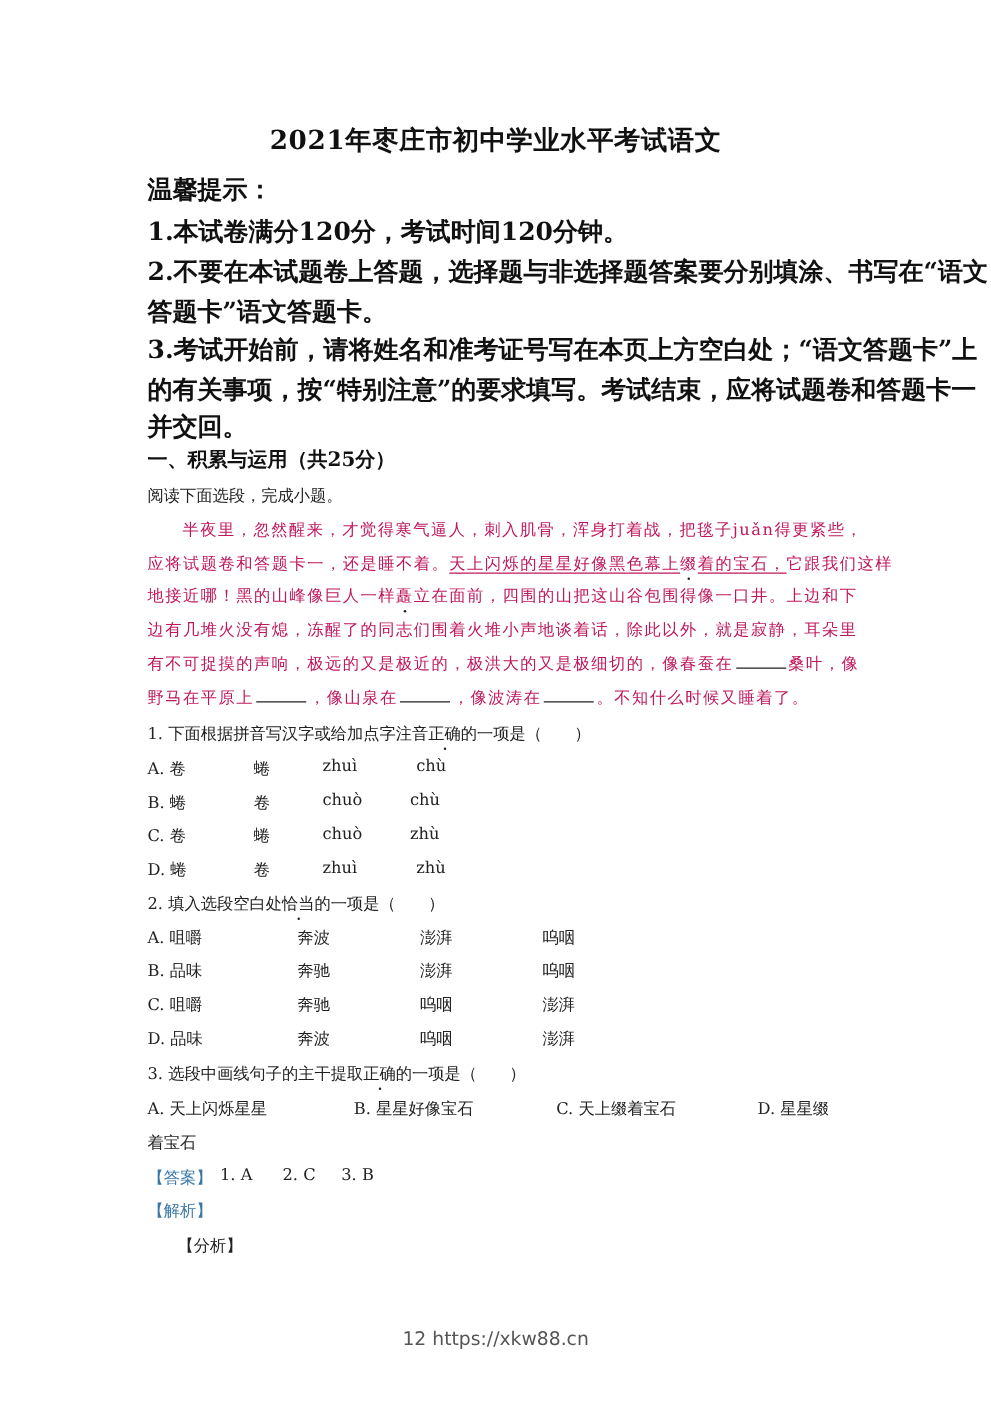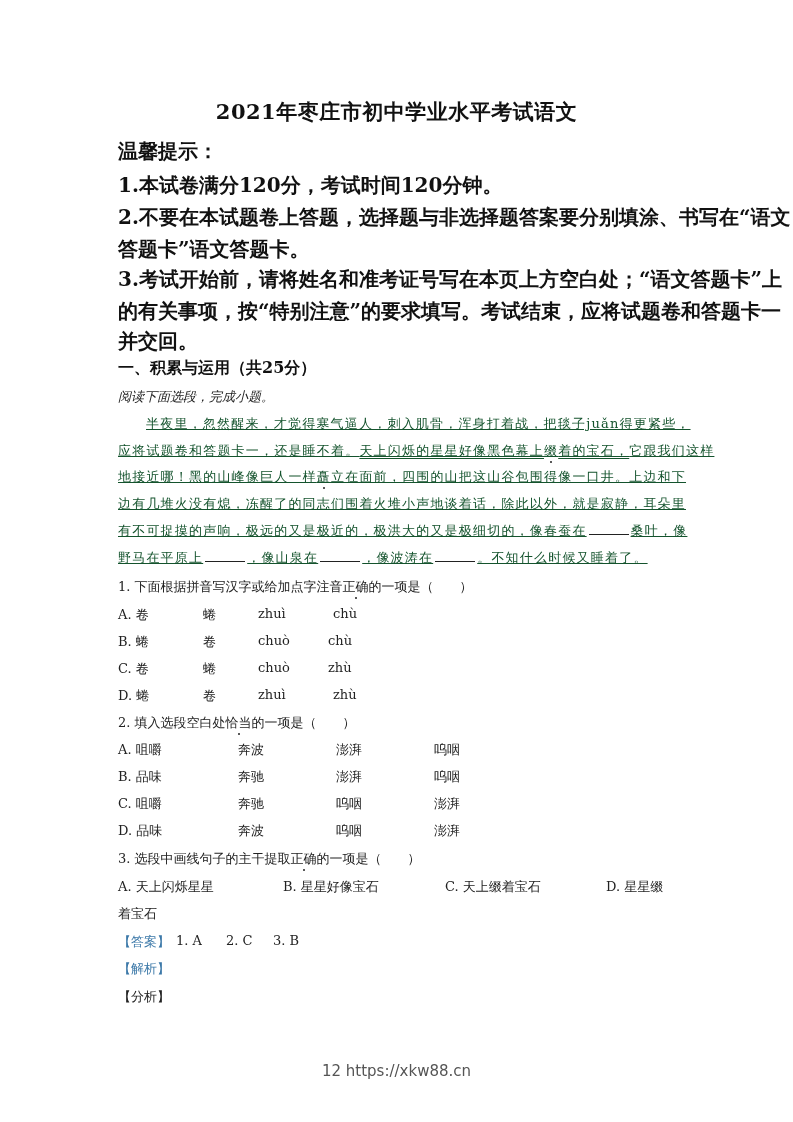--- a/index.html
+++ b/index.html
@@ -3,21 +3,21 @@
 <meta charset="utf-8">
 <style>
   html, body { margin: 0; padding: 0; background: #ffffff; }
   body { width: 793px; height: 1122px; position: relative; overflow: hidden; color: #111; font-family: "DejaVu Serif", "Liberation Serif", serif; }
   .page { position: absolute; left: 0; top: 0; width: 793px; height: 825px; }
   .title { position: absolute; top: 98px; left: 0; width: 793px; text-align: center; font-size: 21px; font-weight: bold; letter-spacing: 0.5px; }
   .line { position: absolute; left: 118px; white-space: nowrap; }
   .bold { font-weight: bold; font-size: 20px; }
   .section { font-weight: bold; font-size: 16px; }
   .body { font-size: 13px; color: #222; }
-  .para { font-size: 13px; color: #14532d; letter-spacing: 1.2px; text-decoration: underline; }
+  .para { font-size: 13px; color: #be185d; letter-spacing: 1.2px; }
   .u { text-decoration: underline; text-underline-offset: 3px; }
   .dot { position: relative; }
   .dot::after { content: ""; position: absolute; left: 50%; bottom: -5px; width: 2px; height: 2px; background: #222; border-radius: 50%; transform: translateX(-50%); }
   .blank { display: inline-block; width: 40px; border-bottom: 1px solid #222; height: 12px; vertical-align: baseline; margin: 0 2px; }
   .opt { position: absolute; left: 118px; font-size: 13px; color: #222; }
   .opt span { position: absolute; white-space: nowrap; top: 0; }
   .tag { color: #3b78a8; }
   .footer { position: absolute; top: 1062px; left: 0; width: 793px; text-align: center; font-family: "DejaVu Sans", "Liberation Sans", sans-serif; font-size: 15px; color: #555; }
 </style>
 </head>
@@ -29,21 +29,21 @@
 
   <div class="line bold" style="top:138px;">温馨提示：</div>
   <div class="line bold" style="top:172px;">1.本试卷满分120分，考试时间120分钟。</div>
   <div class="line bold" style="top:204px;">2.不要在本试题卷上答题，选择题与非选择题答案要分别填涂、书写在“语文</div>
   <div class="line bold" style="top:236px;">答题卡”语文答题卡。</div>
   <div class="line bold" style="top:266px;text-align:center;">3.考试开始前，请将姓名和准考证号写在本页上方空白处；“语文答题卡”上</div>
   <div class="line bold" style="top:298px;">的有关事项，按“特别注意”的要求填写。考试结束，应将试题卷和答题卡一</div>
   <div class="line bold" style="top:328px;">并交回。</div>
 
   <div class="line section" style="top:358px;">一、积累与运用（共25分）</div>
-  <div class="line body" style="top:388px;font-style:italic;">阅读下面选段，完成小题。</div>
+  <div class="line body" style="top:388px;">阅读下面选段，完成小题。</div>
 
   <div class="line para" style="top:415px; left:146px;">半夜里，忽然醒来，才觉得寒气逼人，刺入肌骨，浑身打着战，把毯子juǎn得更紧些，</div>
   <div class="line para" style="top:442px;">
     <span>应将试题卷和答题卡一，还是睡不着。</span><span class="u">天上闪烁的星星好像黑色幕上</span><span class="dot">缀</span><span class="u">着的宝石，</span><span>它跟我们这样</span>
   </div>
   <div class="line para" style="top:468px;">
     <span>地接近哪！黑的山峰像巨人一样</span><span class="dot">矗</span><span>立在面前，四围的山把这山谷包围得像一口井。上边和下</span>
   </div>
   <div class="line para" style="top:495px;">边有几堆火没有熄，冻醒了的同志们围着火堆小声地谈着话，除此以外，就是寂静，耳朵里</div>
   <div class="line para" style="top:522px;text-align:right;">
@@ -120,19 +120,19 @@
   </div>
   <div class="line body" style="top:905px;text-align:right;">着宝石</div>
 
   <div class="opt" style="top:933px;">
     <span style="left:0" class="tag">【答案】</span>
       <span style="left:58px">1. A</span>
       <span style="left:108px">2. C</span>
       <span style="left:155px">3. B</span>
   </div>
   <div class="line body tag" style="top:960px;">【解析】</div>
-  <div class="line body" style="top:988px;">【分析】</div>
+  <div class="line body" style="top:988px;margin-left:24px;">【分析】</div>
 
   <div class="footer">
     <span>12</span>
     <span>https://xkw88.cn</span>
   </div>
 </div>
 
 </body></html>

